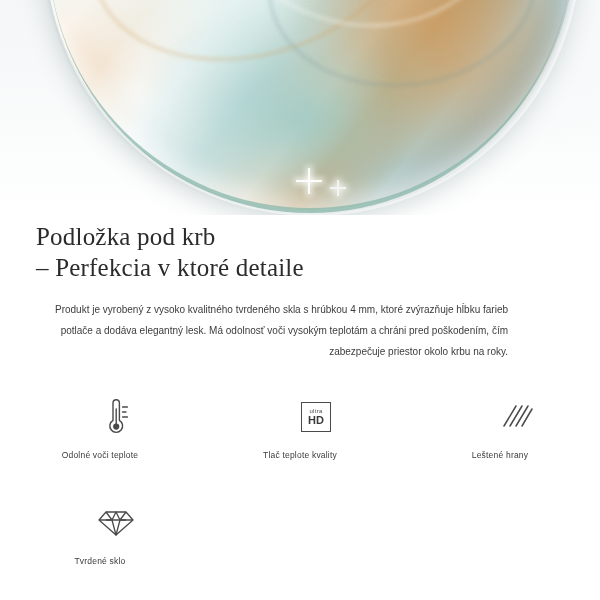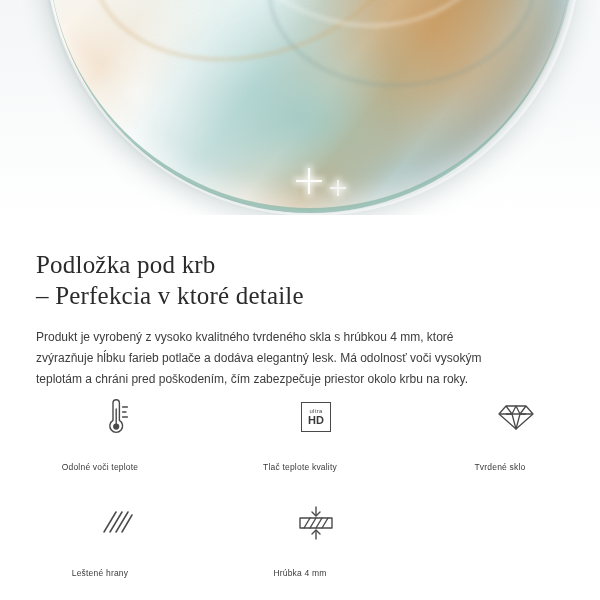--- a/index.html
+++ b/index.html
@@ -157,46 +157,46 @@
   }
   .sparkle::before { left: 50%; top: 0; width: 2px; height: 100%; transform: translateX(-50%); }
   .sparkle::after  { top: 50%; left: 0; height: 2px; width: 100%; transform: translateY(-50%); }
   .sparkle.s1 { left: 296px; top: 168px; }
   .sparkle.s2 { left: 330px; top: 180px; width: 16px; height: 16px; opacity: .85; }
 
   
   .content {
     position: absolute;
     left: 0;
-    top: 231px;
+    top: 203px;
     width: 544px;
   }
 
   .headline {
     margin: 0;
     padding: 18px 36px 0 36px;
     font-family: "Liberation Serif", serif;
     font-weight: 400;
     font-size: 25px;
     line-height: 31px;
     color: #2b2b2b;
     letter-spacing: 0.2px;
   }
   .headline .line2 {
     display: block;
   }
 
   .paragraph {
     margin: 0;
     padding: 16px 36px 0 36px;
-    font-size: 12px;
+    font-size: 10px;
     line-height: 21px;
     color: #3c3c3c;
     max-width: 540px;
-    text-align: left;
+    text-align: right;
   }
 
   
   .features {
     position: absolute;
     left: 0;
     top: 395px;
     width: 600px;
     display: grid;
     grid-template-columns: repeat(3, 1fr);
@@ -210,21 +210,21 @@
     height: 88px;
   }
   .feature-icon {
     height: 44px;
     display: flex;
     align-items: center;
     justify-content: flex-end;
     padding-left: 32px;
   }
   .feature-label {
-    margin-top: 23px;
+    margin-top: 11px;
     font-size: 8.5px;
     color: #3a3a3a;
     letter-spacing: 0.2px;
     text-align: center;
   }
 
   .ultrahd-box {
     width: 28px;
     height: 28px;
     border: 1.4px solid #4a4a4a;
@@ -297,54 +297,38 @@
           <span class="u-top">ultra</span>
           <span class="u-bot">HD</span>
         </div>
       </div>
       <div class="feature-label">Tlač teplote kvality</div>
     </div>
 
 
     <div class="feature">
       <div class="feature-icon">
+        <svg width="36" height="34" viewBox="0 0 36 34" fill="none" stroke="#4a4a4a" stroke-width="1.5" stroke-linecap="round">
+          <line x1="6" y1="26" x2="18" y2="6"></line>
+          <line x1="12" y1="26" x2="24" y2="6"></line>
+          <line x1="18" y1="26" x2="30" y2="6"></line>
+          <line x1="24" y1="26" x2="34" y2="9"></line>
+        </svg>
+      </div>
+      <div class="feature-label">Leštené hrany</div>
+    </div>
+
+    <div class="feature">
+      <div class="feature-icon">
         <svg width="38" height="34" viewBox="0 0 38 34" fill="none" stroke="#4a4a4a" stroke-width="1.3" stroke-linejoin="round">
           <path d="M9 6h20l7 8-17 15L2 14 9 6z"></path>
           <path d="M2 14h34"></path>
           <path d="M9 6l6 8-6 0"></path>
           <path d="M29 6l-6 8 6 0"></path>
           <path d="M15 14l4 15 4-15-4-8-4 8z"></path>
         </svg>
       </div>
       <div class="feature-label">Tvrdené sklo</div>
     </div>
 
-    <div class="feature">
-      <div class="feature-icon">
-        <svg width="36" height="34" viewBox="0 0 36 34" fill="none" stroke="#4a4a4a" stroke-width="1.5" stroke-linecap="round">
-          <line x1="6" y1="26" x2="18" y2="6"></line>
-          <line x1="12" y1="26" x2="24" y2="6"></line>
-          <line x1="18" y1="26" x2="30" y2="6"></line>
-          <line x1="24" y1="26" x2="34" y2="9"></line>
-        </svg>
-      </div>
-      <div class="feature-label">Leštené hrany</div>
-    </div>
-
-    <div class="feature">
-      <div class="feature-icon">
-        <svg width="40" height="38" viewBox="0 0 40 38" fill="none" stroke="#4a4a4a" stroke-width="1.4" stroke-linecap="round" stroke-linejoin="round">
-          <line x1="20" y1="3" x2="20" y2="11"></line>
-          <path d="M16 8l4 4 4-4"></path>
-          <line x1="20" y1="35" x2="20" y2="27"></line>
-          <path d="M16 30l4-4 4 4"></path>
-          <rect x="4" y="14" width="32" height="10"></rect>
-          <line x1="8" y1="24" x2="14" y2="14"></line>
-          <line x1="14" y1="24" x2="20" y2="14"></line>
-          <line x1="20" y1="24" x2="26" y2="14"></line>
-          <line x1="26" y1="24" x2="32" y2="14"></line>
-        </svg>
-      </div>
-      <div class="feature-label">Hrúbka 4 mm</div>
-    </div>
 
   </div>
 </div>
 
 </body></html>

